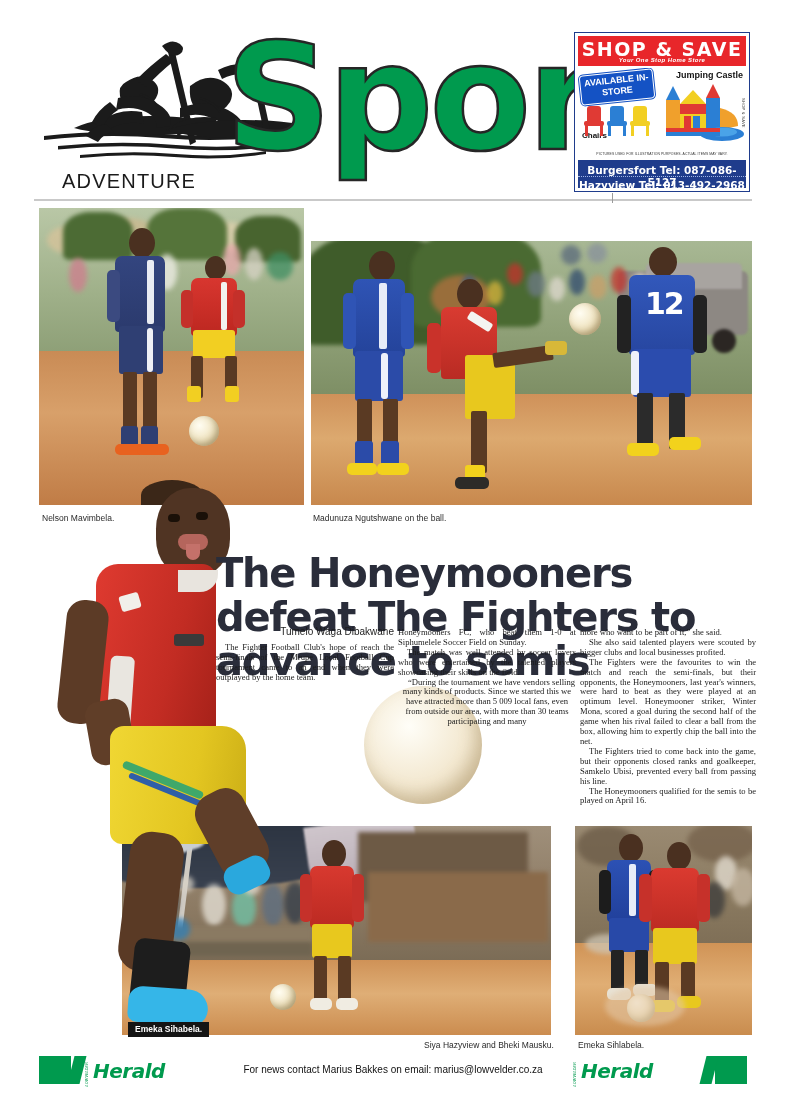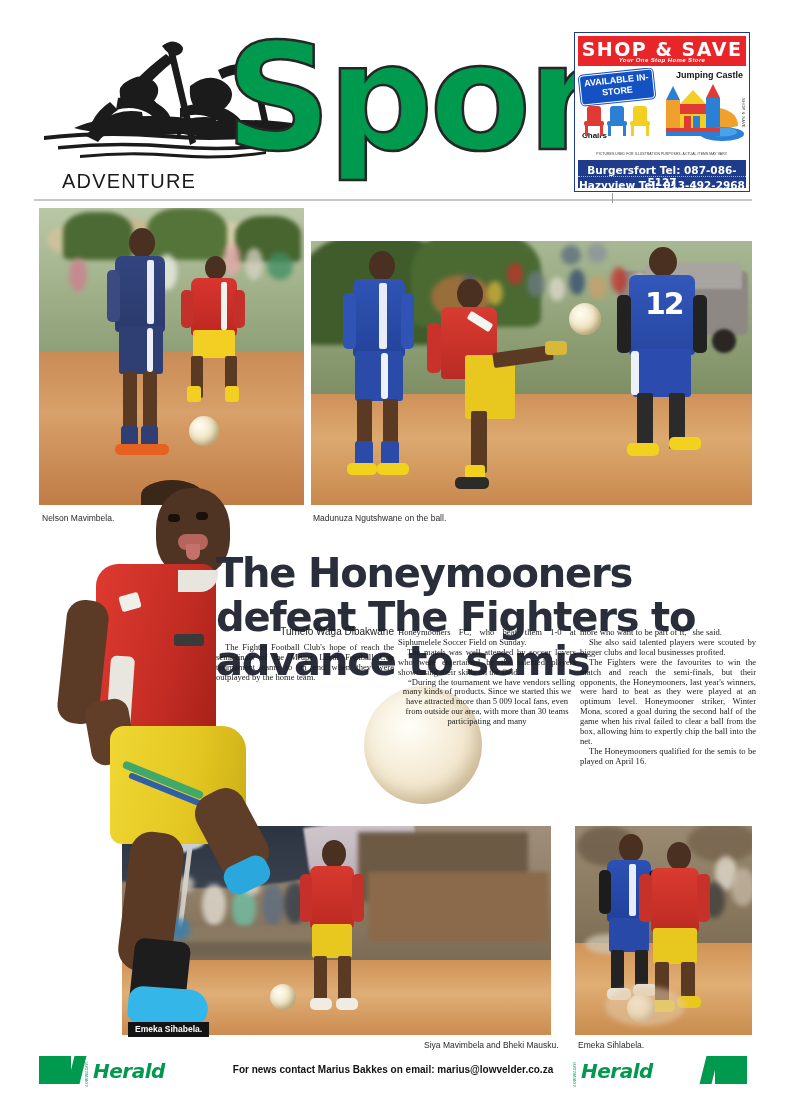--- a/index.html
+++ b/index.html
@@ -108,21 +108,21 @@
   
   .footbar{position:absolute;left:39px;top:1056px;width:708px;height:28px;background:#009a4e;}
   .herald{position:absolute;top:0;height:28px;background:#fff;font-style:italic;}
   .herald .hname{position:absolute;top:3px;font-size:20px;font-weight:700;color:#009a4e;
       font-family:"DejaVu Sans",sans-serif;letter-spacing:-.5px;}
   .herald .vtxt{position:absolute;top:6px;font-size:3.6px;color:#009a4e;
       writing-mode:vertical-rl;transform:rotate(180deg);letter-spacing:.2px;}
   .slash{position:absolute;top:0;width:12px;height:28px;background:#009a4e;}
   .footmid{position:absolute;left:180px;right:180px;top:0;height:28px;background:#fff;}
   .footmid span{position:absolute;left:0;right:0;top:8px;text-align:center;font-size:10px;
-      font-weight:700;color:#111;}
+      font-weight:400;color:#111;}
 </style>
 </head>
 <body>
 
 <div class="masthead">
 
   <div class="logo-art">
     <svg viewBox="0 0 260 135" xmlns="http://www.w3.org/2000/svg">
       <g fill="#1b1b1b">
 
@@ -360,20 +360,21 @@
 <div class="col" id="col2">
   <p class="noind">Honeymooners FC, who beat them 1-0 at Siphumelele Soccer Field on Sunday.</p>
   <p>The match was well attended by soccer lovers who were entertained by the talented players showcasing their skills on the field.</p>
   <p class="centered">“During the tournament we have vendors selling many kinds of products. Since we started this we have attracted more than 5 009 local fans, even from outside our area, with more than 30 teams participating and many</p>
 </div>
 
 <div class="col" id="col3">
   <p class="noind">more who want to be part of it,” she said.</p>
   <p>She also said talented players were scouted by bigger clubs and local businesses profited.</p>
   <p>The Fighters were the favourites to win the match and reach the semi-finals, but their opponents, the Honeymooners, last year's winners, were hard to beat as they were played at an optimum level. Honeymooner striker, Winter Mona, scored a goal during the second half of the game when his rival failed to clear a ball from the box, allowing him to expertly chip the ball into the net.</p>
+  <p>The Fighters tried to come back into the game, but their opponents closed ranks and goalkeeper, Samkelo Ubisi, prevented every ball from passing his line.</p>
   <p>The Honeymooners qualified for the semis to be played on April 16.</p>
 </div>
 
 <div class="cutout">
   <div class="head" style="left:128px;top:0px;width:74px;height:88px;background:#503423;border-radius:46% 46% 42% 42%;"></div>
   <div style="position:absolute;left:150px;top:46px;width:30px;height:16px;background:#b5655c;border-radius:8px;"></div>
   <div style="position:absolute;left:158px;top:56px;width:14px;height:16px;background:#c4716a;border-radius:0 0 7px 7px;"></div>
   <div style="position:absolute;left:140px;top:26px;width:12px;height:8px;background:#1a1008;border-radius:4px;"></div>
   <div style="position:absolute;left:168px;top:24px;width:12px;height:8px;background:#1a1008;border-radius:4px;"></div>
   <div class="torso" style="left:68px;top:76px;width:120px;height:174px;
@@ -434,21 +435,21 @@
     <div class="leg" style="left:52px;top:34px;width:12px;height:48px;background:#c5312a;border-radius:5px;"></div>
     <div class="shorts" style="left:12px;top:84px;width:40px;height:34px;background:#e8c81e;"></div>
     <div class="leg" style="left:14px;top:116px;width:13px;height:46px;"></div>
     <div class="leg" style="left:38px;top:116px;width:13px;height:46px;"></div>
     <div style="position:absolute;left:10px;top:158px;width:22px;height:12px;background:#f0ece2;border-radius:5px;"></div>
     <div style="position:absolute;left:36px;top:158px;width:22px;height:12px;background:#f0ece2;border-radius:5px;"></div>
   </div>
 
   <div class="ball" style="left:148px;top:158px;width:26px;height:26px;"></div>
 </div>
-<div class="cap" style="left:424px;top:1040px;">Siya Mavimbela and Bheki Mausku.</div>
+<div class="cap" style="left:424px;top:1040px;">Siya Hazyview and Bheki Mausku.</div>
 
 <div class="photo" id="photo-bottom-right">
   <div class="sky" style="height:58%;background:linear-gradient(#9a8a72,#8a7a60 60%,#7e6e56);"></div>
   <div class="dirt" style="height:44%;background:linear-gradient(#d09356,#e0ae74 45%,#c98c4e);"></div>
   <div class="blob" style="left:2px;top:0px;width:60px;height:40px;background:#6a5a46;"></div>
   <div class="blob" style="left:112px;top:-4px;width:70px;height:40px;background:#74604a;"></div>
   <div class="blob" style="left:140px;top:30px;width:22px;height:34px;background:#e6e0d4;"></div>
   <div class="blob" style="left:156px;top:42px;width:24px;height:38px;background:#c7b9a4;"></div>
   <div class="blob" style="left:128px;top:56px;width:22px;height:36px;background:#3a3a3a;"></div>
   <div class="blob" style="left:10px;top:108px;width:44px;height:20px;background:#cfc6b4;"></div>

